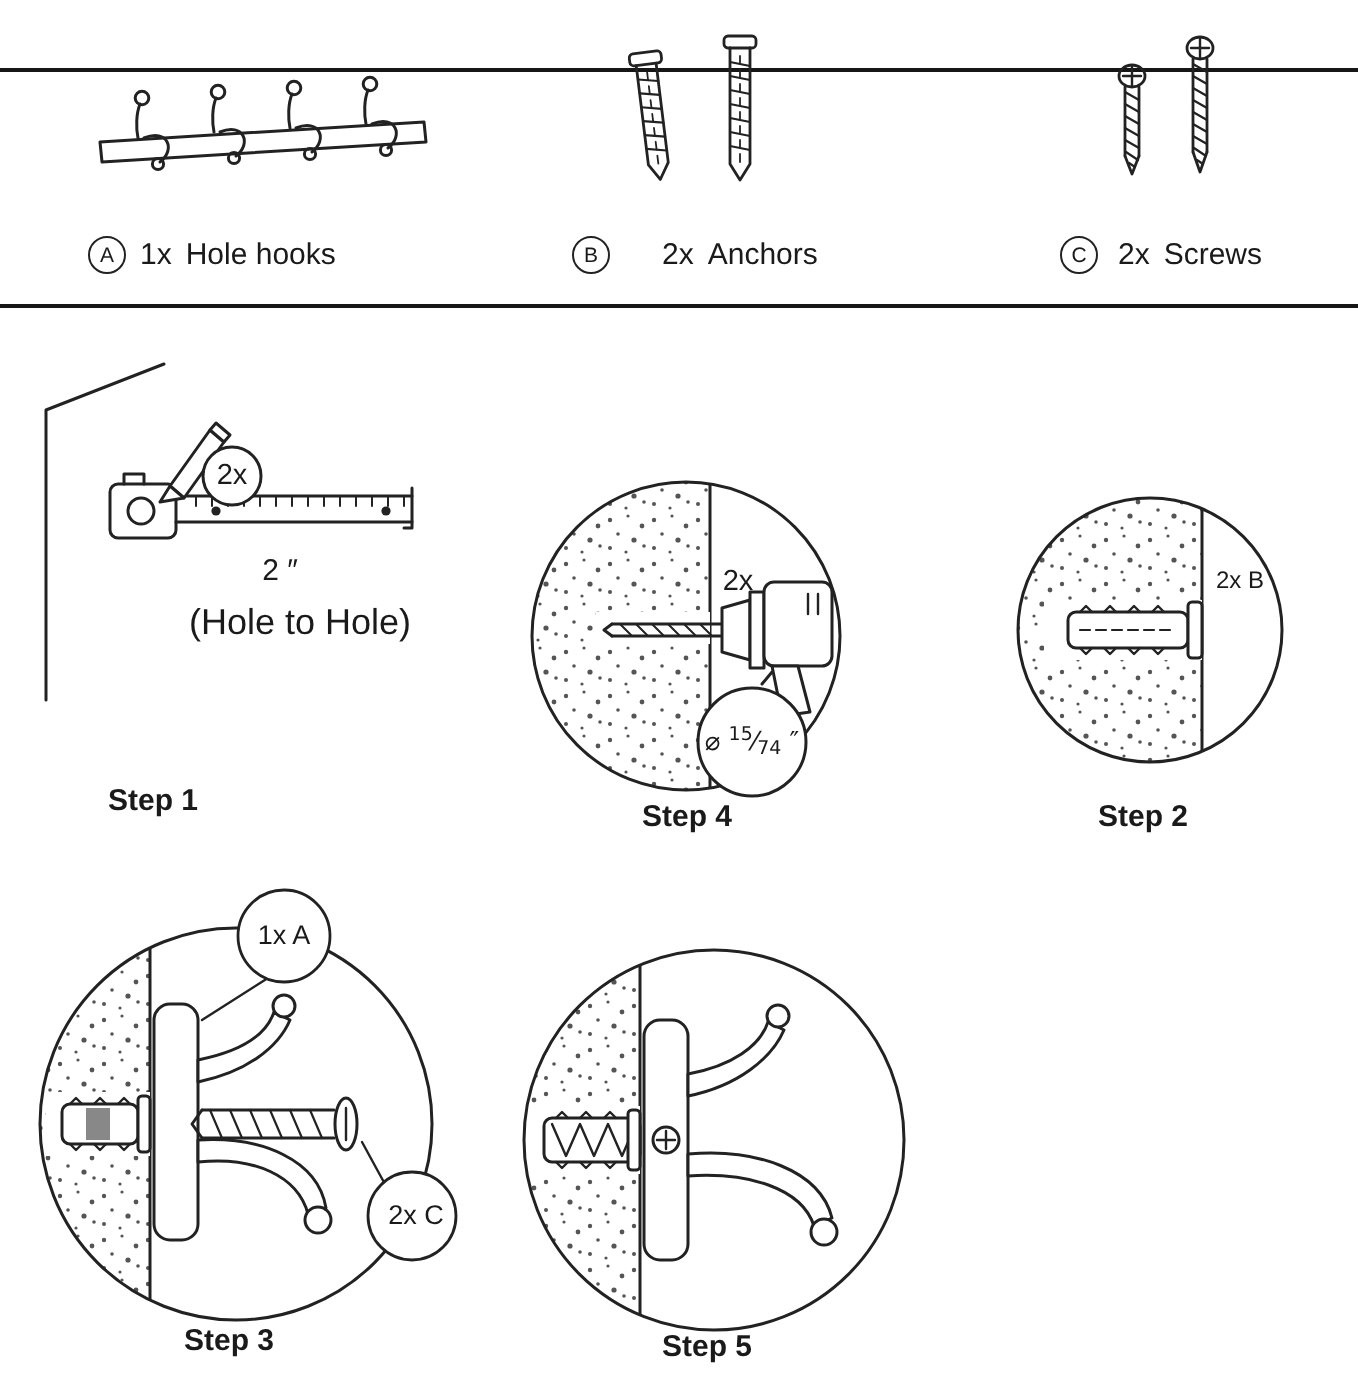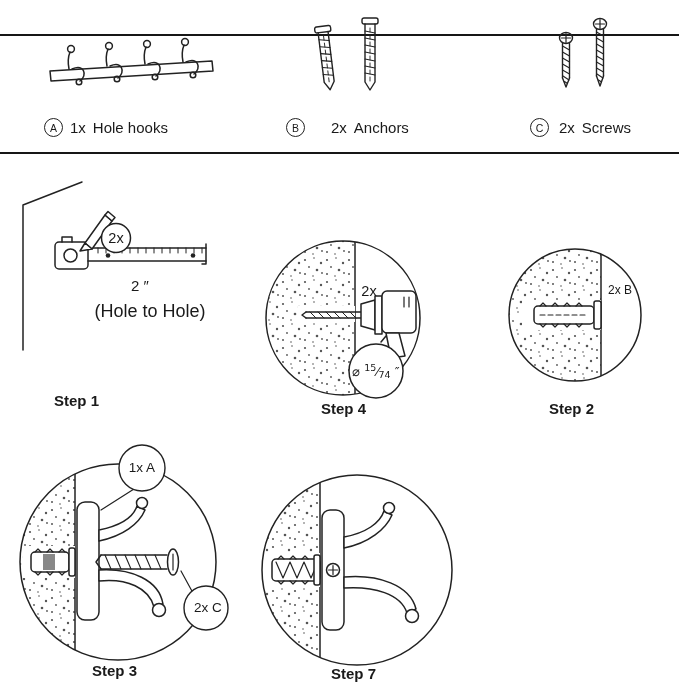--- a/index.html
+++ b/index.html
@@ -305,15 +305,15 @@
         <rect x="74" y="55" width="22" height="120" rx="8" fill="#fff"></rect>
         <path d="M96,82 C118,78 132,68 136,56 L144,60 C138,74 121,88 96,93 Z" fill="#fff"></path>
         <circle cx="141" cy="53" r="5.5" fill="#fff"></circle>
         <path d="M96,122 C130,119 162,130 168,154 L159,158 C153,139 126,131 96,133 Z" fill="#fff"></path>
         <circle cx="164" cy="161" r="6.5" fill="#fff"></circle>
         <circle cx="85" cy="115" r="6.5" fill="#fff"></circle>
         <path d="M85,110.5 v9 M80.5,115 h9" stroke-width="1.2"></path>
       </g>
     </g>
   </svg>
-  <div class="txt step-label" style="left:331px;top:665px">Step 7</div>
+  <div class="txt step-label" style="left:331px;top:665px">Step 5</div>
 
 </div>
 
 </body></html>

